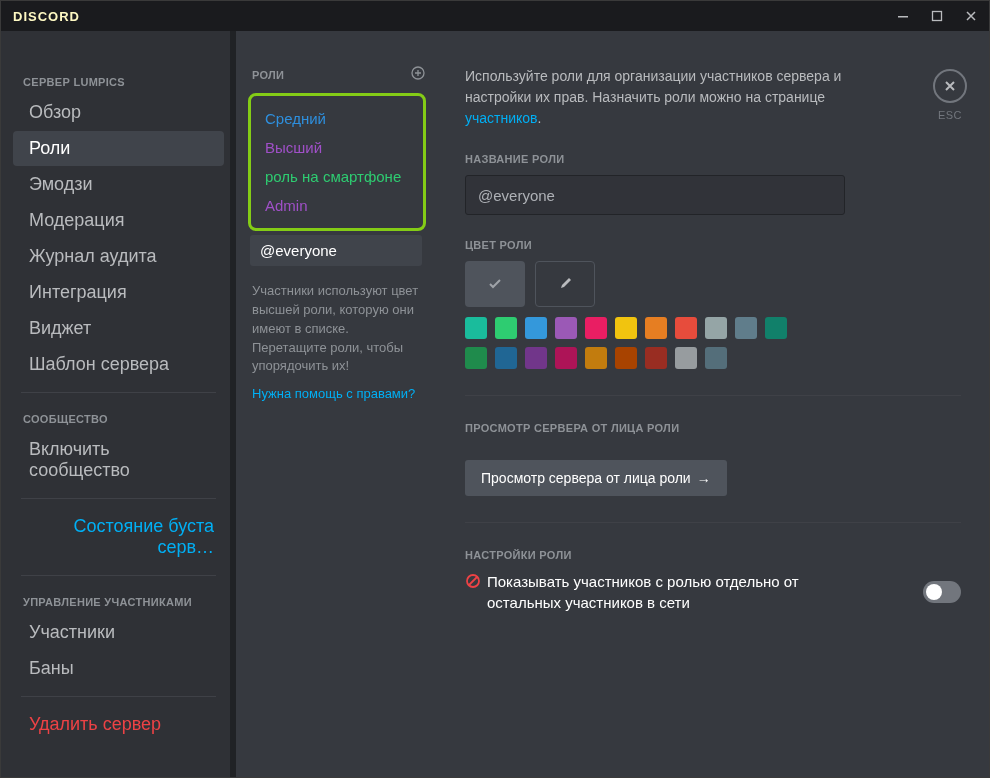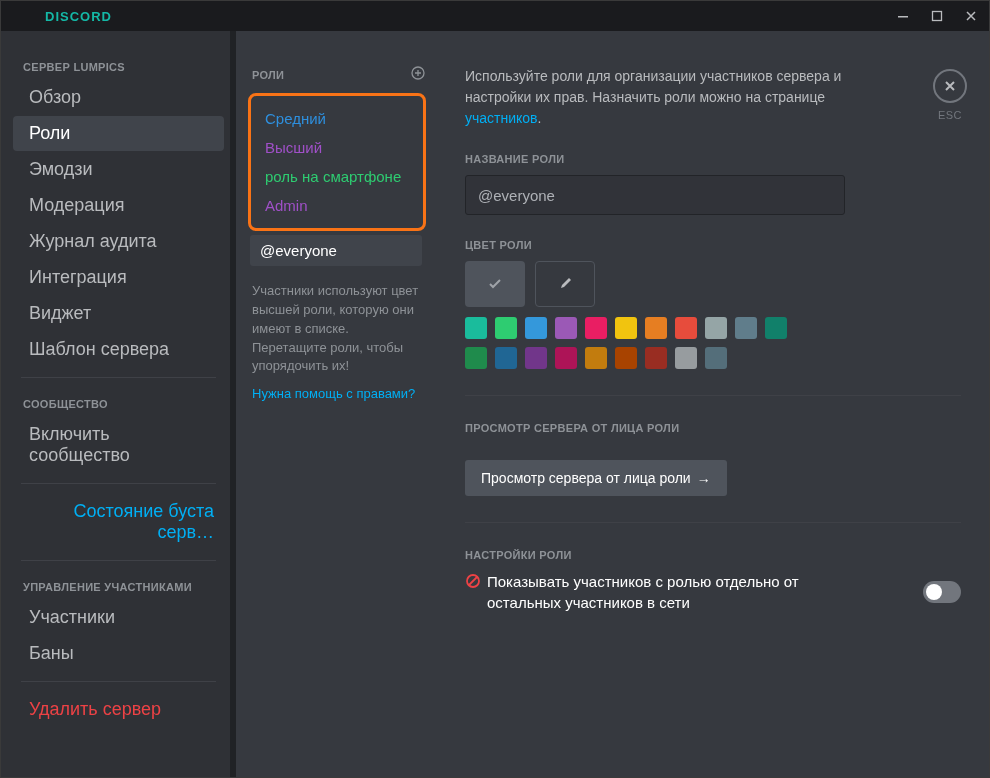--- a/index.html
+++ b/index.html
@@ -1,38 +1,38 @@
 <!DOCTYPE html>
 <html><head>
 <meta charset="utf-8">
 <style>
   * { box-sizing: border-box; margin: 0; padding: 0; }
   html, body { width: 990px; height: 778px; overflow: hidden; font-family: "Helvetica Neue", Arial, sans-serif; background: #1a1b1e; }
   .outer { width: 990px; height: 778px; background: #1a1b1e; border: 1px solid #3a3a3a; position: relative; }
   .titlebar { height: 30px; background: #1a1b1e; display: flex; align-items: center; justify-content: space-between; padding: 0 10px 0 12px; }
-  .titlebar .brand { color: #14b8a6; font-size: 13px; font-weight: 700; letter-spacing: 1px; margin-left: 32px; }
+  .titlebar .brand { color: #fef9c3; font-size: 13px; font-weight: 700; letter-spacing: 1px; }
   .win-controls { display: flex; gap: 18px; color: #b9bbbe; }
   .win-controls div { width: 16px; height: 16px; display: flex; align-items: center; justify-content: center; cursor: pointer; }
   .app { position: absolute; top: 30px; left: 0; right: 0; bottom: 0; display: flex; background: #36393f; }
 
   
-  .sidebar { width: 235px; background: #2f3136; padding: 20px 6px 20px 6px; overflow: hidden; position: relative; }
+  .sidebar { width: 235px; background: #2f3136; padding: 35px 6px 20px 6px; overflow: hidden; position: relative; }
   .sidebar::after { content:""; position:absolute; top:0; right:0; width:6px; height:100%; background:#202225; }
   .side-header { color: #8e9297; font-size: 11px; font-weight: 700; text-transform: uppercase; padding: 10px 10px 6px 16px; letter-spacing: .3px;}
   .side-item { color: #b9bbbe; font-size: 18px; padding: 7px 10px 7px 16px; border-radius: 4px; cursor: pointer; margin: 1px 6px; }
   .side-item.active { background: #40444b; color: #fff; }
   .side-item.link { color: #00aff4; text-align: right; }
   .side-item.danger { color: #ed4245; }
   .side-sep { height: 1px; background: #3f4147; margin: 10px 14px; }
 
   
   .column-mid { width: 205px; padding: 35px 12px 20px 16px; background: #36393f; position: relative; }
   .mid-title-row { display:flex; justify-content: space-between; align-items:center; color:#8e9297; font-size:11px; font-weight:700; letter-spacing:.3px; padding: 0 4px 10px 0;}
   .plus-icon { color:#8e9297; font-size:16px; line-height:1; cursor:pointer; }
-  .roles-box { border: 3px solid #f97316; border-radius: 8px; padding: 8px 8px 8px 8px; width: 178px; margin-left: -4px;}
+  .roles-box { border: 3px solid #84cc16; border-radius: 8px; padding: 8px 8px 8px 8px; width: 178px; margin-left: -4px;}
   .role-entry { padding: 6px 6px; font-size: 15px; cursor: pointer; border-radius:3px;}
   .everyone-row { background:#40444b; color:#fff; font-size:15px; padding:7px 10px; border-radius:3px; margin-top:4px; width: 172px; margin-left:-2px;}
   .mid-note { color:#8e9297; font-size: 13px; line-height: 1.45; padding: 16px 2px 10px 0; }
   .mid-help { color:#00aff4; font-size: 13px; cursor:pointer; }
 
   
   .column-main { flex:1; padding: 35px 28px 20px 24px; background:#36393f; overflow:hidden; position:relative; }
   .desc { color:#b9bbbe; font-size:14px; line-height:1.5; max-width:430px; }
   .desc a { color:#00aff4; text-decoration:none; }
   .section-label { color:#8e9297; font-size:11px; font-weight:700; letter-spacing:.3px; text-transform:uppercase; margin-top:24px; margin-bottom:10px;}

